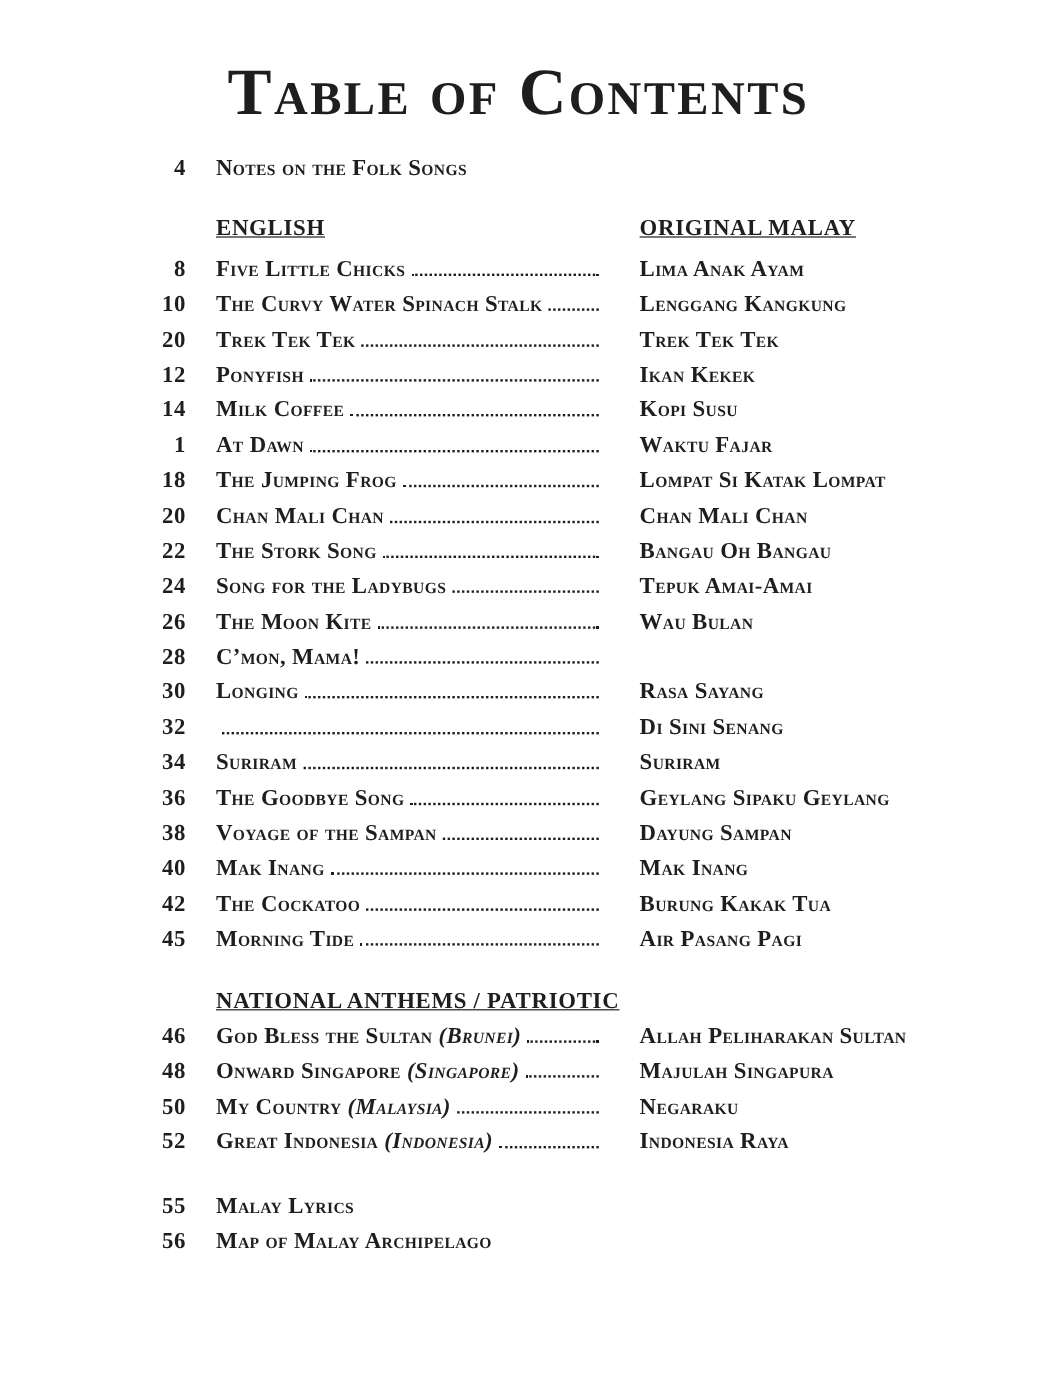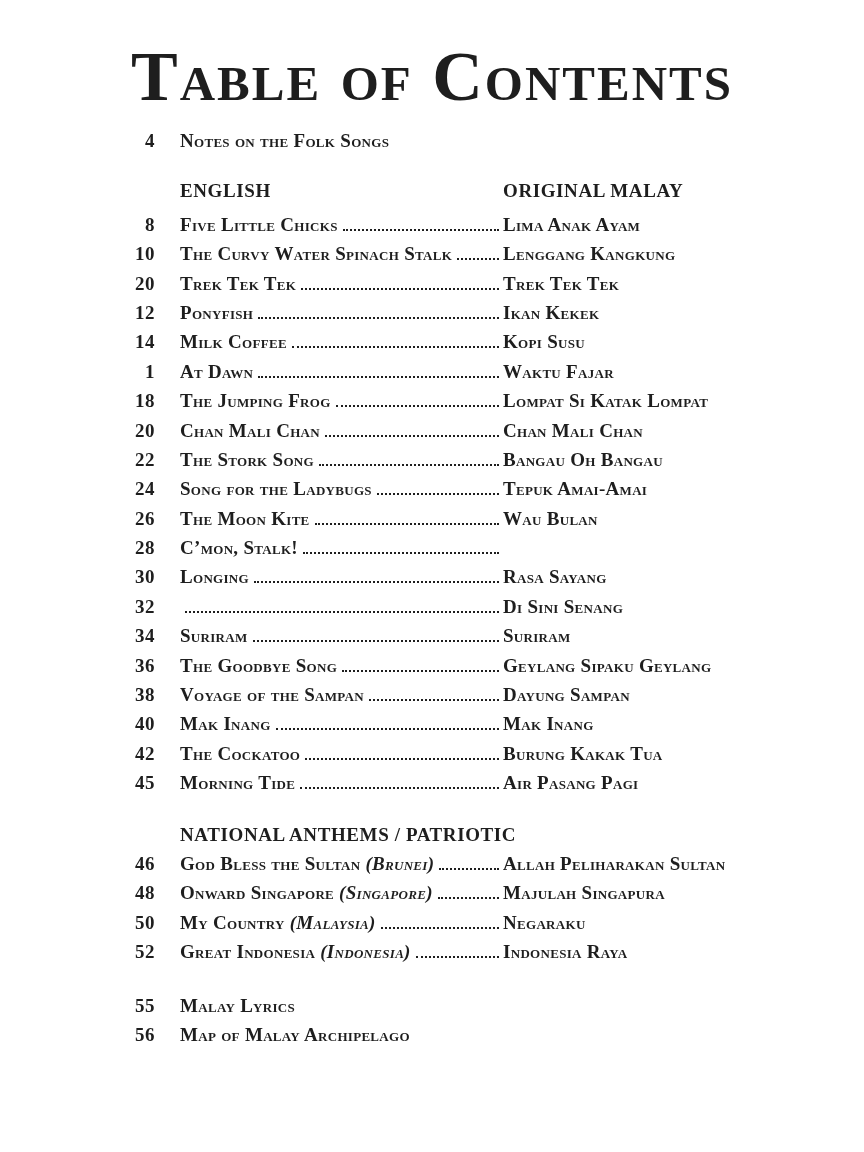--- a/index.html
+++ b/index.html
@@ -9,21 +9,21 @@
     color: #1e1e1e;
     font-family: "Liberation Serif", "DejaVu Serif", serif;
     overflow: hidden;
   }
   .page { width: 864px; height: 1152px; position: relative; }
 
   .main-title {
     margin: 0;
     padding-top: 44px;
     text-align: center;
-    font-size: 70px;
+    font-size: 55px;
     line-height: 65px;
     font-weight: bold;
     font-variant: small-caps;
     letter-spacing: 2px;
     white-space: nowrap;
   }
 
   .toc { margin-top: 17px; padding-left: 113px; padding-right: 40px; }
 
   .row {
@@ -60,23 +60,23 @@
     letter-spacing: 0.3px;
   }
   .leader {
     flex: 1 1 auto;
     min-width: 8px;
     margin: 0 4px 0 5px;
     border-bottom: 2px dotted #1e1e1e;
     align-self: baseline;
     height: 0;
   }
-  .malay { flex: 1; min-width: 0; }
-
-  .colhead { font-variant: normal; letter-spacing: 0.6px; }
+  .malay { flex: 1; min-width: 0; margin-left: 30px; }
+
+  .colhead { font-variant: normal; letter-spacing: 0.6px; text-decoration: underline; }
 
   .colhead-row { margin-top: 21px; margin-bottom: 4px; }
   .anthem-header-row { margin-top: 22px; text-align: right; }
   .back-rows { margin-top: 24px; }
 </style>
 </head>
 <body>
 
 <div class="page">
   <h1 class="main-title">Table of Contents</h1>
@@ -182,21 +182,21 @@
           <span class="num">26</span>
           <span class="mid">
             <span class="title">The Moon Kite</span>
             <span class="leader"></span>
           </span>
           <span class="malay">Wau Bulan</span>
         </div>
         <div class="row">
           <span class="num">28</span>
           <span class="mid">
-            <span class="title">C’mon, Stalk!</span>
+            <span class="title">C’mon, Mama!</span>
             <span class="leader"></span>
           </span>
         </div>
         <div class="row">
           <span class="num">30</span>
           <span class="mid">
             <span class="title">Longing</span>
             <span class="leader"></span>
           </span>
           <span class="malay">Rasa Sayang</span>

